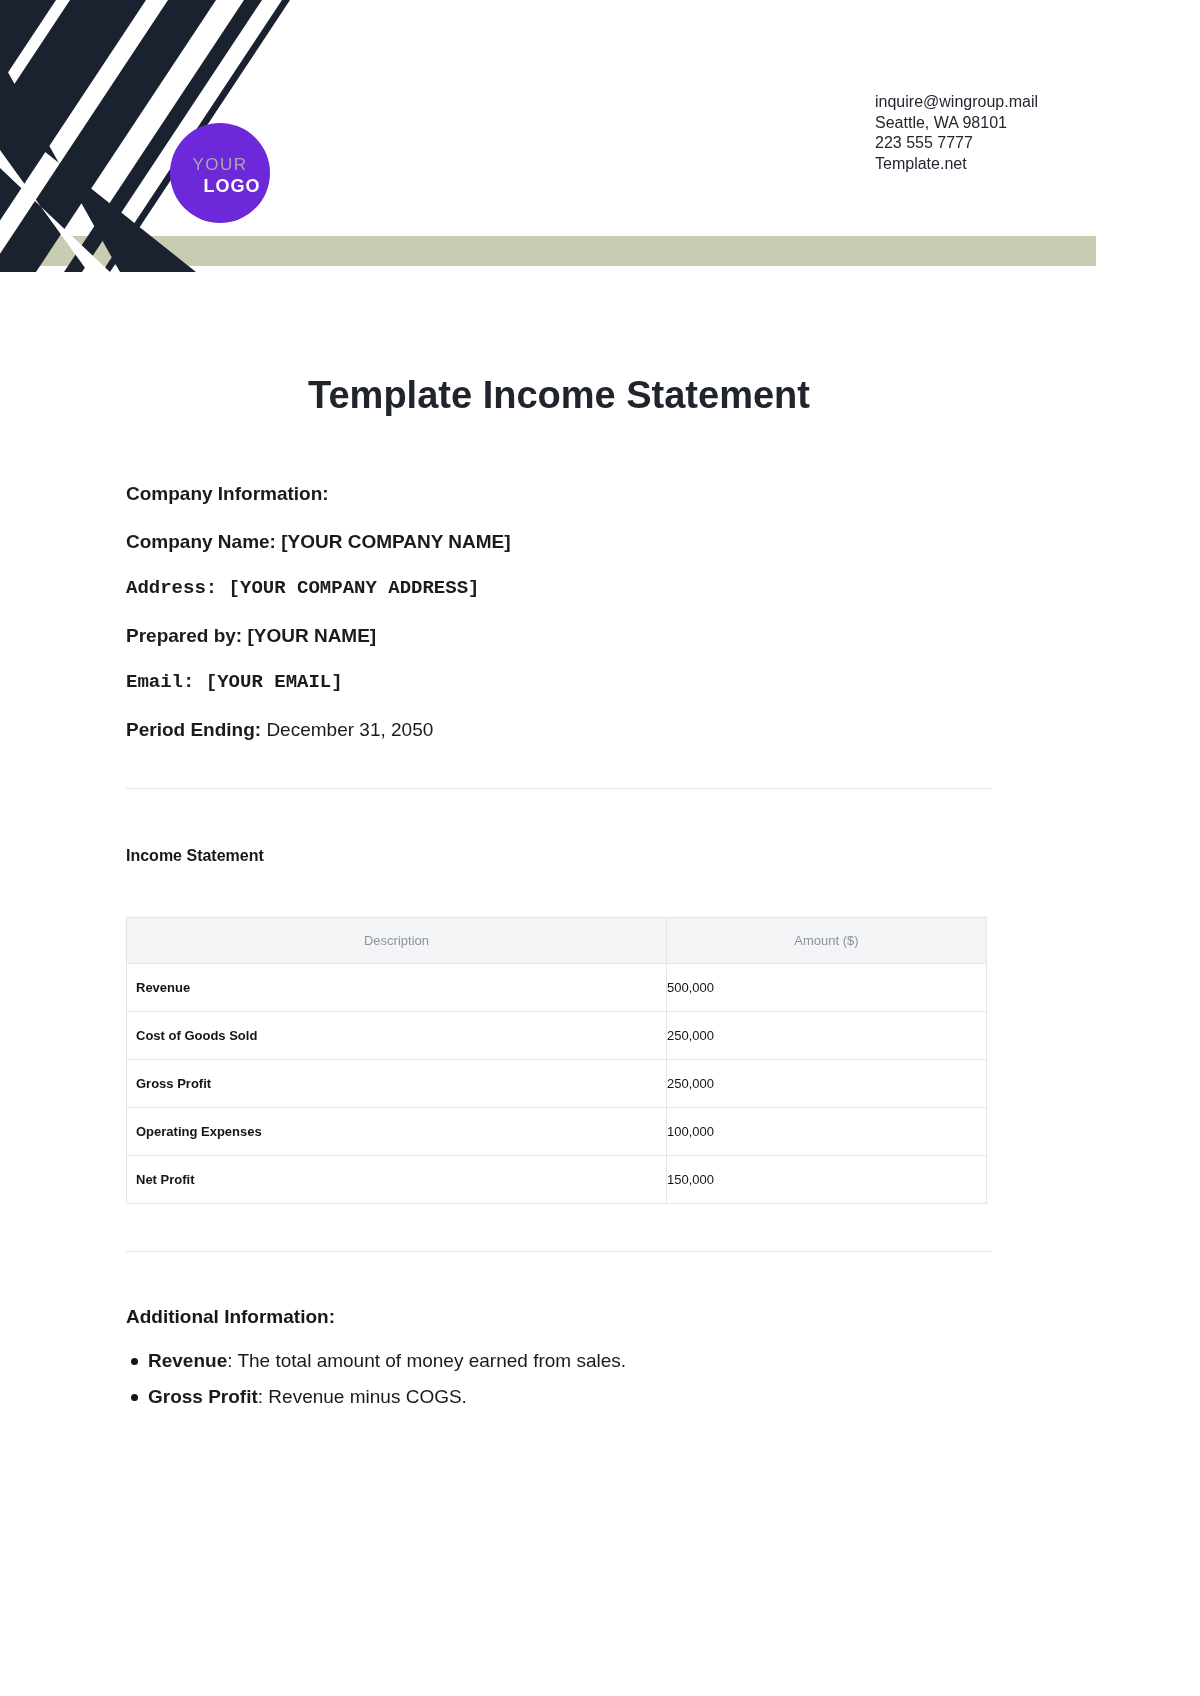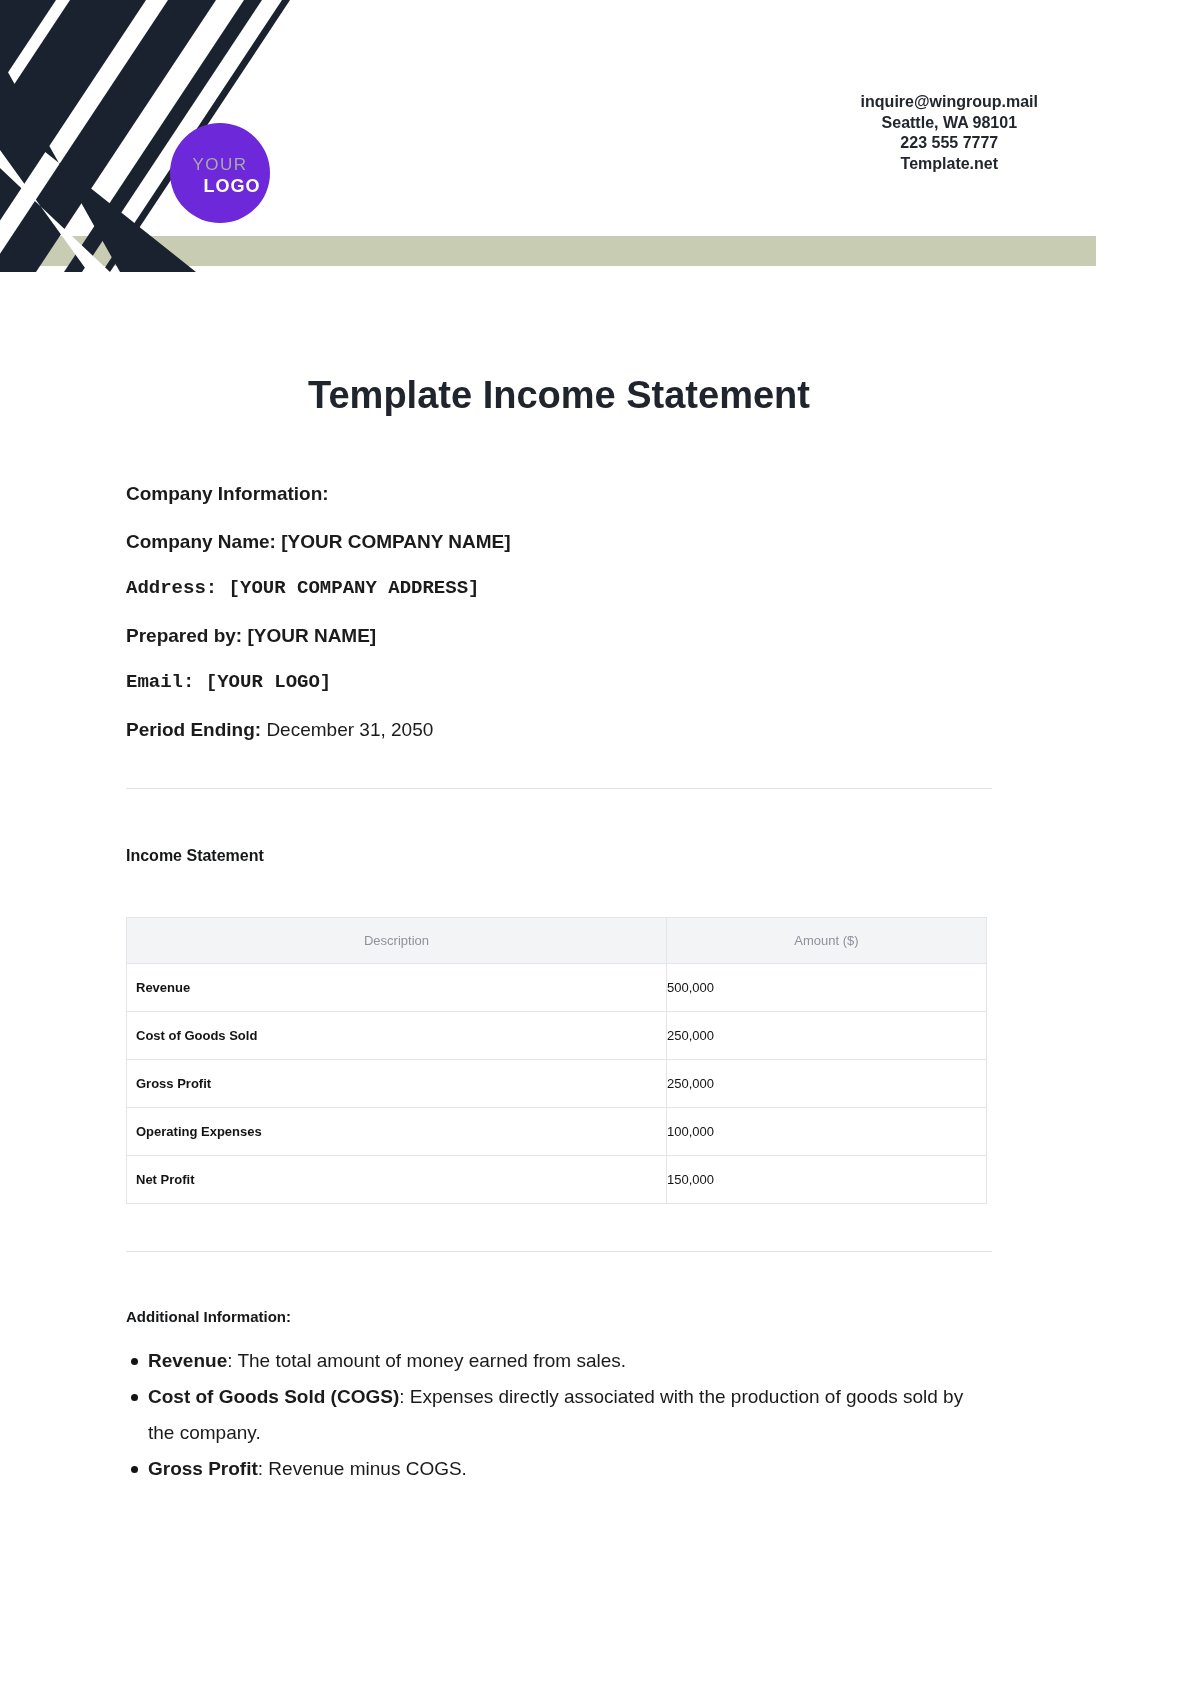--- a/index.html
+++ b/index.html
@@ -38,25 +38,24 @@
   .logo .logo-top {
     color:#a9a9ab; font-size:17px; letter-spacing:1.5px;
     font-weight:400; line-height:20px;
   }
   .logo .logo-bottom {
     color:#ffffff; font-size:18px; letter-spacing:1px;
     font-weight:700; line-height:22px;padding-left:24px;
   }
   .contact {
     position:absolute; top:92px; right:162px;
-    text-align:center;
+    text-align:left;
     font-size:16px; line-height:20.5px;
     color:#22262e;
     z-index:4;
-    font-weight:bold;
   }
 
   
   .doc-title {
     position:absolute; top:372px; left:126px; width:866px;
     text-align:center;
     font-size:38px; font-weight:700; color:#20242c;
     line-height:46px;
   }
 
@@ -74,21 +73,21 @@
     height:1px; background:#e3e3e3; width:100%;
     margin-top:45px;
   }
   .divider2 { margin-top:47px; }
 
   .section-heading {
     margin-top:53px;
     font-size:16px; font-weight:700; color:#17181a;
     line-height:27px;
   }
-  .section-heading.small { font-size:15px; margin-top:52px; line-height:26px; }
+  .section-heading.small { font-size:19px; margin-top:52px; line-height:26px; }
 
   
   table.stmt {
     margin-top:48px;
     width:860px;
     border-collapse:collapse;
     table-layout:fixed;
     font-size:13px;
   }
   table.stmt col.c-desc { width:540px; }
@@ -157,21 +156,21 @@
   <h1 class="doc-title">Template Income Statement</h1>
 
   <div class="body-block">
 
     <p class="line b">Company Information:</p>
 
     <p class="line b mt-lg">Company Name: [YOUR COMPANY NAME]</p>
     <p class="line b mt-sm">Address: [YOUR COMPANY ADDRESS]</p>
 
     <p class="line b mt-lg">Prepared by: [YOUR NAME]</p>
-    <p class="line b mt-sm">Email: [YOUR LOGO]</p>
+    <p class="line b mt-sm">Email: [YOUR EMAIL]</p>
 
     <p class="line mt-lg"><span class="b">Period Ending:</span><span> December 31, 2050</span></p>
 
     <div class="divider"></div>
 
     <p class="section-heading">Income Statement</p>
 
     <table class="stmt">
       <colgroup>
           <col class="c-desc">
@@ -209,21 +208,18 @@
 
     <div class="divider divider2"></div>
 
     <p class="section-heading small">Additional Information:</p>
 
     <ul class="info-list">
       <li>
         <span class="dot"></span><span class="b">Revenue</span><span>: The total amount of money earned from sales.</span>
       </li>
       <li>
-        <span class="dot"></span><span class="b">Cost of Goods Sold (COGS)</span><span>: Expenses directly associated with the production of goods sold by the company.</span>
-      </li>
-      <li>
         <span class="dot"></span><span class="b">Gross Profit</span><span>: Revenue minus COGS.</span>
       </li>
     </ul>
 
   </div>
 </div>
 
 </body></html>

